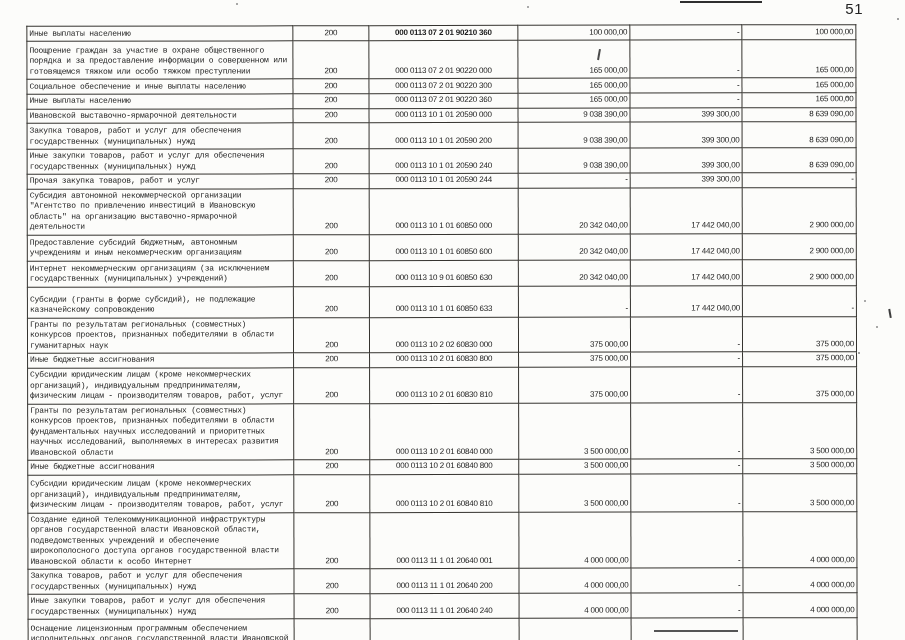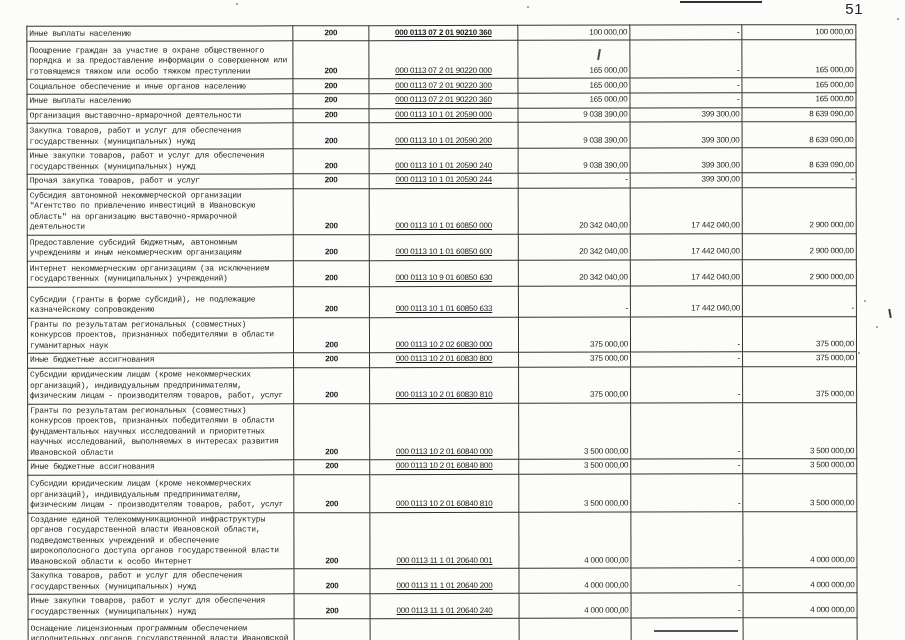--- a/index.html
+++ b/index.html
@@ -23,22 +23,22 @@
   }
   table.budget td{
     border:1px solid #35332f;
     vertical-align:bottom;
     padding:1px 2px 2px 2px;
     line-height:10.5px;
     overflow:hidden;
   }
   table.budget{border:1.6px solid #2c2a27;}
   td.c-name{text-align:left;padding-left:5px;padding-right:2px;font-family:Liberation Mono, monospace;}
-  td.c-code{text-align:center;font-weight:bold;}
-  td.c-bcc{text-align:center;white-space:nowrap;text-decoration:underline;}
+  td.c-code{text-align:center;}
+  td.c-bcc{text-align:center;white-space:nowrap;}
   td.c-amt{text-align:right;padding-right:3px;white-space:nowrap;}
   td.bold{font-weight:bold;}
   
   .artifact{position:absolute;background:#3a3a3a;}
   .a-topline{left:680px;top:1px;width:82px;height:2px;background:#2f2f2f;}
   .a-bottomline{left:654px;top:630px;width:84px;height:2px;background:#555;}
   .a-pen1{left:598px;top:49px;width:1.5px;height:11px;background:#4a4a4a;transform:rotate(10deg);}
   .a-mark-right{left:889px;top:309px;width:1.5px;height:9px;background:#3d3d3d;transform:rotate(-10deg);}
   .dot{position:absolute;border-radius:50%;background:#8f8f8f;}
   .d1{left:864px;top:300px;width:2px;height:2px;}
@@ -87,37 +87,37 @@
         </tr>
         <tr style="height: 38px;">
           <td class="c-name">Поощрение граждан за участие в охране общественного порядка и за предоставление информации о совершенном или готовящемся тяжком или особо тяжком преступлении</td>
           <td class="c-code">200</td>
           <td class="c-bcc">000 0113 07 2 01 90220 000</td>
           <td class="c-amt">165 000,00</td>
           <td class="c-amt">-</td>
           <td class="c-amt">165 000,00</td>
         </tr>
         <tr style="height: 15px;">
-          <td class="c-name">Социальное обеспечение и иные органов населению</td>
+          <td class="c-name">Социальное обеспечение и иные выплаты населению</td>
           <td class="c-code">200</td>
           <td class="c-bcc">000 0113 07 2 01 90220 300</td>
           <td class="c-amt">165 000,00</td>
           <td class="c-amt">-</td>
           <td class="c-amt">165 000,00</td>
         </tr>
         <tr style="height: 14px;">
           <td class="c-name">Иные выплаты населению</td>
           <td class="c-code">200</td>
           <td class="c-bcc">000 0113 07 2 01 90220 360</td>
           <td class="c-amt">165 000,00</td>
           <td class="c-amt">-</td>
           <td class="c-amt">165 000,00</td>
         </tr>
         <tr style="height: 14px;">
-          <td class="c-name">Организация выставочно-ярмарочной деятельности</td>
+          <td class="c-name">Ивановской выставочно-ярмарочной деятельности</td>
           <td class="c-code">200</td>
           <td class="c-bcc">000 0113 10 1 01 20590 000</td>
           <td class="c-amt">9 038 390,00</td>
           <td class="c-amt">399 300,00</td>
           <td class="c-amt">8 639 090,00</td>
         </tr>
         <tr style="height: 26px;">
           <td class="c-name">Закупка товаров, работ и услуг для обеспечения государственных (муниципальных) нужд</td>
           <td class="c-code">200</td>
           <td class="c-bcc">000 0113 10 1 01 20590 200</td>

